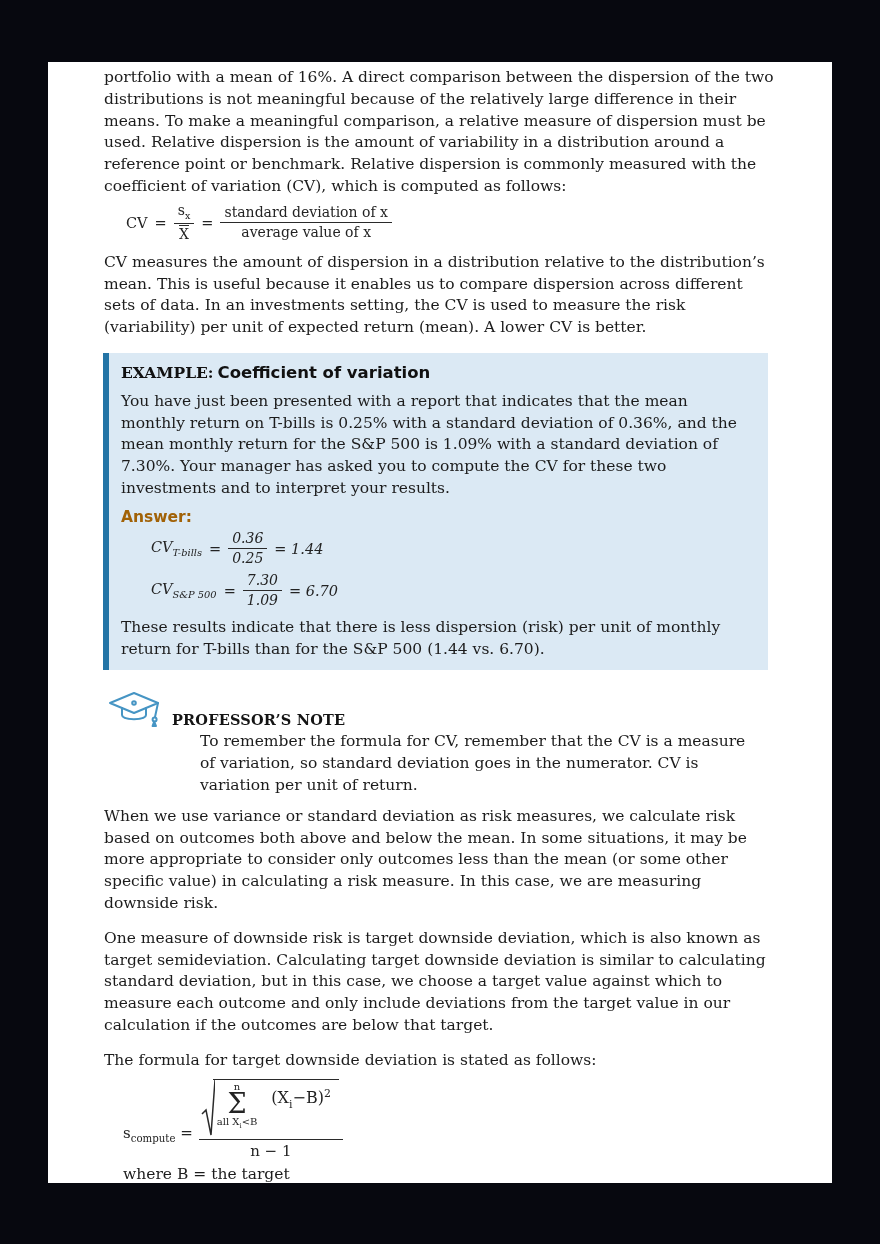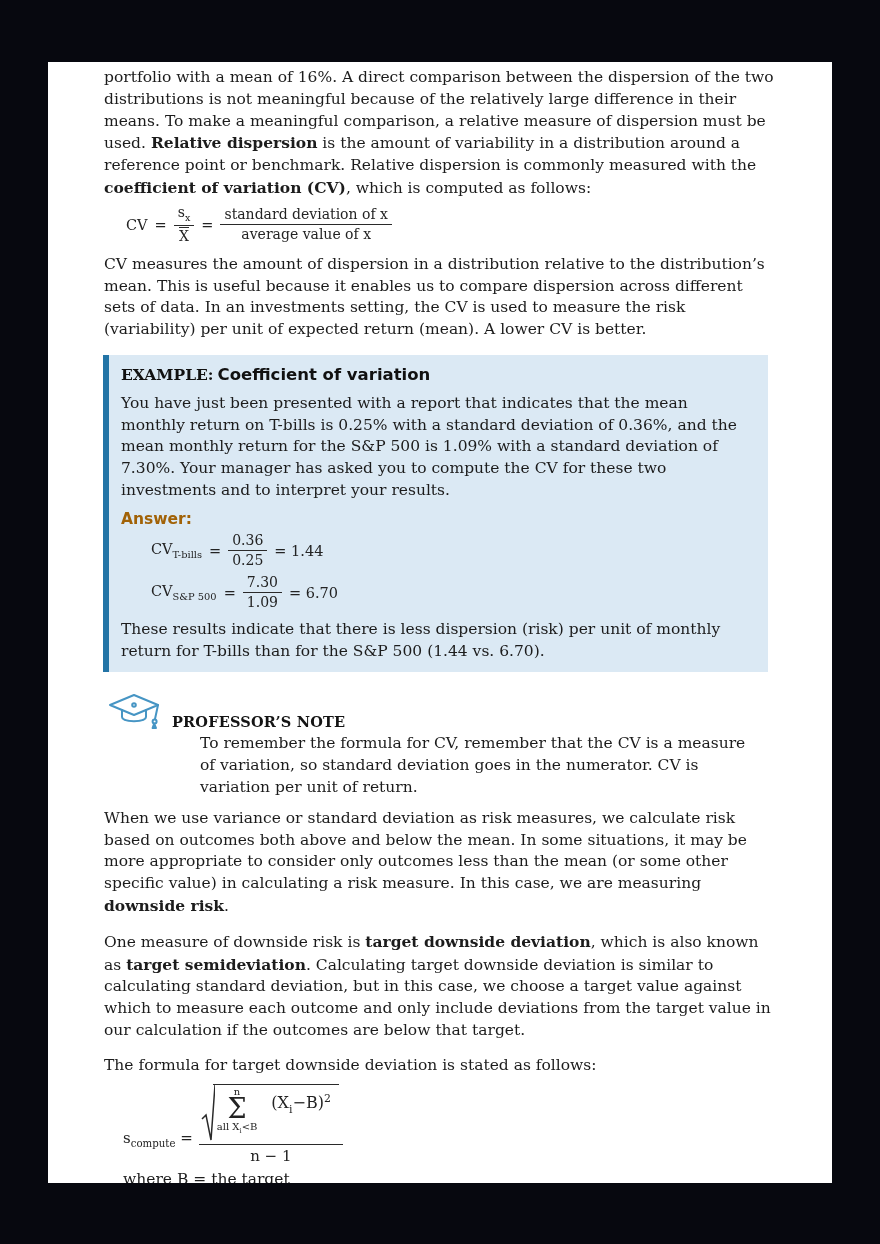--- a/index.html
+++ b/index.html
@@ -16,21 +16,21 @@
     overflow:hidden;
     box-sizing:border-box;
     padding:5px 56px 0 56px;
     color:#1c1c1c;
   }
   p { margin:0; }
   .body-text {
     font-size:15.5px; line-height:21.8px;
     color:#1c1c1c; text-align:left;
   }
-  .body-text b { font-weight:bold; }
+  .body-text b { font-weight:normal; }
 
   
   .formula-row {
     display:flex; align-items:center;
     font-size:15px; color:#232323;
   }
   .frac { display:inline-flex; flex-direction:column; align-items:center; text-align:center; line-height:1.25; }
   .frac .num { border-bottom:1.2px solid #2a2a2a; padding:0 4px 1px 4px; display:block; }
   .frac .den { padding-top:1px; display:block; }
   sub { font-size:68%; }
@@ -55,21 +55,21 @@
     font-size:15.5px; color:#111;
   }
   .example-title {
     font-family:"DejaVu Sans", "Liberation Sans", sans-serif;
     font-weight:bold; font-size:16.5px; color:#111; margin-left:4px;
   }
   .answer-label {
     font-family:"DejaVu Sans", "Liberation Sans", sans-serif;
     font-weight:bold; font-size:15.5px; margin:8px 0 2px 0; color:#a16207;
   }
-  .ex-formula { margin:4px 0 4px 30px; min-height:34px; font-size:14.5px; }
+  .ex-formula { margin:4px 0 4px 30px; min-height:34px; font-size:14.5px;font-style:italic; }
   .ex-formula .frac { font-size:14px; }
   .ex-conclusion { margin-top:7px; }
 
   
   .prof-note { display:flex; margin:0 0 9px 4px; }
   .prof-note .icon-cell { width:64px; padding-top:6px; flex:none; }
   .note-title {
     font-family:"DejaVu Serif", serif; font-weight:bold;
     font-size:14.5px; letter-spacing:0.2px; margin-bottom:3px; color:#141414;margin-top:27px;
   }

